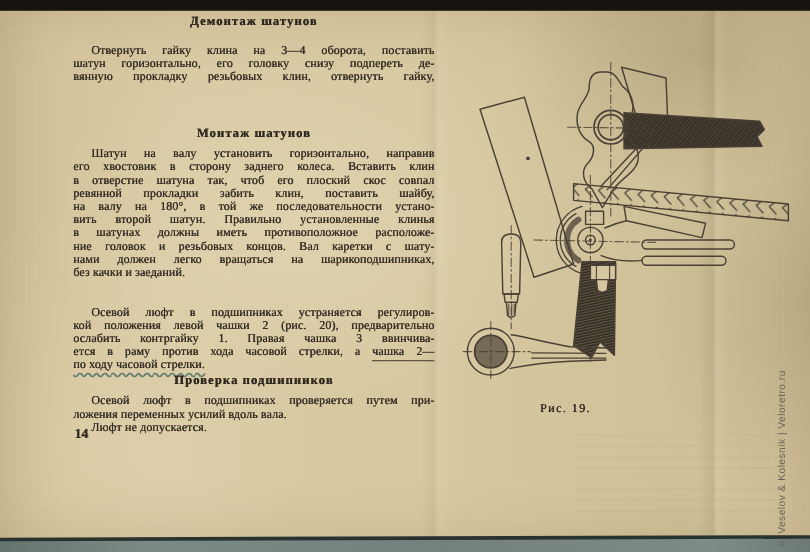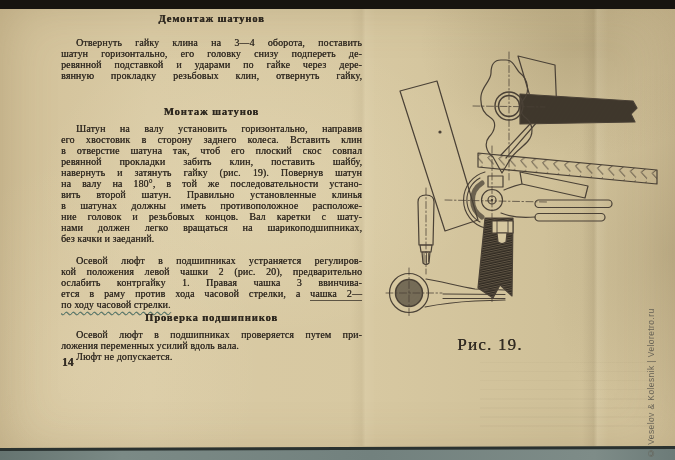--- a/index.html
+++ b/index.html
@@ -56,22 +56,22 @@
   .u-teal{
     text-decoration:underline;text-decoration-style:wavy;
     text-decoration-color:#5e8b7d;text-decoration-thickness:1.4px;text-underline-offset:2.5px;
   }
   .pagenum{
     position:absolute;left:62px;top:356px;font-size:11.5px;font-weight:700;color:#352e25;z-index:2;
     text-shadow:0.3px 0 0 currentColor;
   }
   .figure{position:absolute;left:385px;top:50px;width:285px;height:308px;z-index:2;}
   .fig-caption{
-    position:absolute;left:450px;top:335px;width:80px;text-align:center;z-index:2;
-    font-size:17px;letter-spacing:1.2px;color:#332c23;text-shadow:0.3px 0 0 currentColor;
+    position:absolute;left:450px;top:335px;width:80px;text-align:left;z-index:2;
+    font-size:10px;letter-spacing:1.2px;color:#332c23;text-shadow:0.3px 0 0 currentColor;
   }
   .watermark{
     position:absolute;left:646px;top:242px;height:216px;width:13px;z-index:7;
     writing-mode:vertical-rl;transform:rotate(180deg);
     font-family:"Liberation Sans","DejaVu Sans",sans-serif;
     font-size:8.5px;color:rgba(98,94,82,.95);letter-spacing:0.4px;white-space:nowrap;
   }
   .bleed{
     position:absolute;left:480px;top:362px;width:175px;height:70px;z-index:1;opacity:.5;
     background:repeating-linear-gradient(180deg,rgba(95,82,58,.07) 0 1.5px,transparent 1.5px 9px);
@@ -85,32 +85,30 @@
   <div class="crease" style="left:582px"></div>
   <div class="crease" style="left:350px;opacity:.6"></div>
   <div class="bleed"></div>
 
   <div class="col">
     <div class="hd" style="top:13px">Демонтаж шатунов</div>
 
     <div class="para" style="top:37px">
       <div class="ln j ind">Отвернуть гайку клина на 3—4 оборота, поставить</div>
       <div class="ln j">шатун горизонтально, его головку снизу подпереть де-</div>
-      <div class="ln j">ревянной подставкой и ударами по гайке через дере-</div>
       <div class="ln j">вянную прокладку резьбовых клин, отвернуть гайку,</div>
     </div>
 
     <div class="hd" style="top:106px">Монтаж шатунов</div>
 
     <div class="para" style="top:123px">
       <div class="ln j ind">Шатун на валу установить горизонтально, направив</div>
       <div class="ln j">его хвостовик в сторону заднего колеса. Вставить клин</div>
       <div class="ln j">в отверстие шатуна так, чтоб его плоский скос совпал</div>
       <div class="ln j">ревянной прокладки забить клин, поставить шайбу,</div>
-      <div class="ln j">навернуть и затянуть гайку (рис. 19). Повернув шатун</div>
       <div class="ln j">на валу на 180°, в той же последовательности устано-</div>
       <div class="ln j">вить второй шатун. Правильно установленные клинья</div>
       <div class="ln j">в шатунах должны иметь противоположное расположе-</div>
       <div class="ln j">ние головок и резьбовых концов. Вал каретки с шату-</div>
       <div class="ln j">нами должен легко вращаться на шарикоподшипниках,</div>
       <div class="ln last">без качки и заеданий.</div>
     </div>
 
     <div class="para" style="top:255px">
       <div class="ln j ind">Осевой люфт в подшипниках устраняется регулиров-</div>

